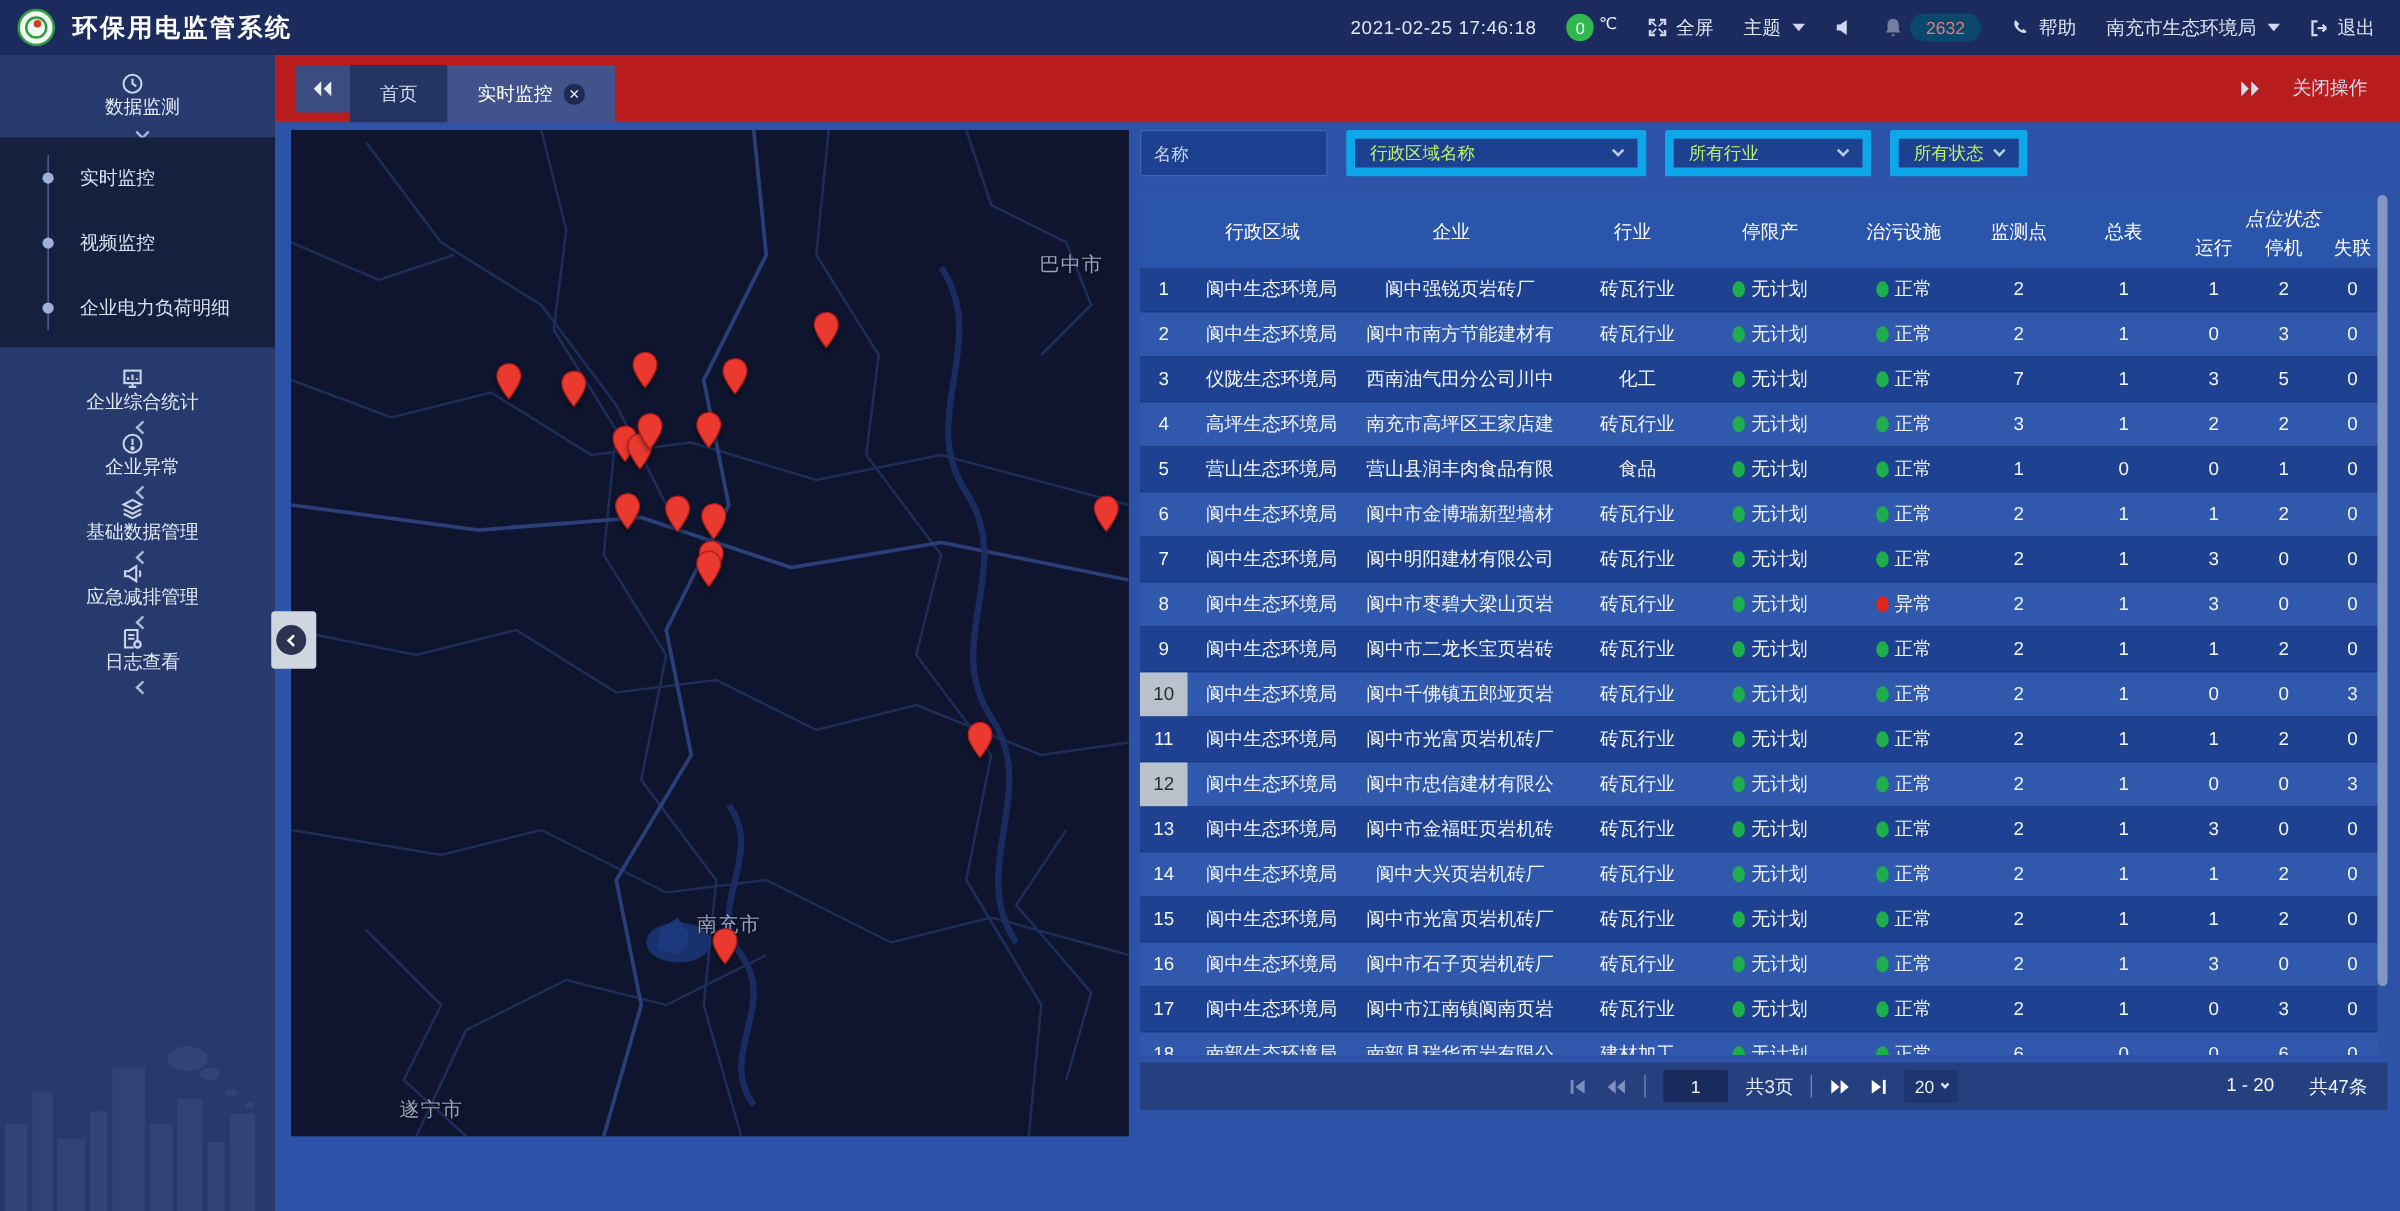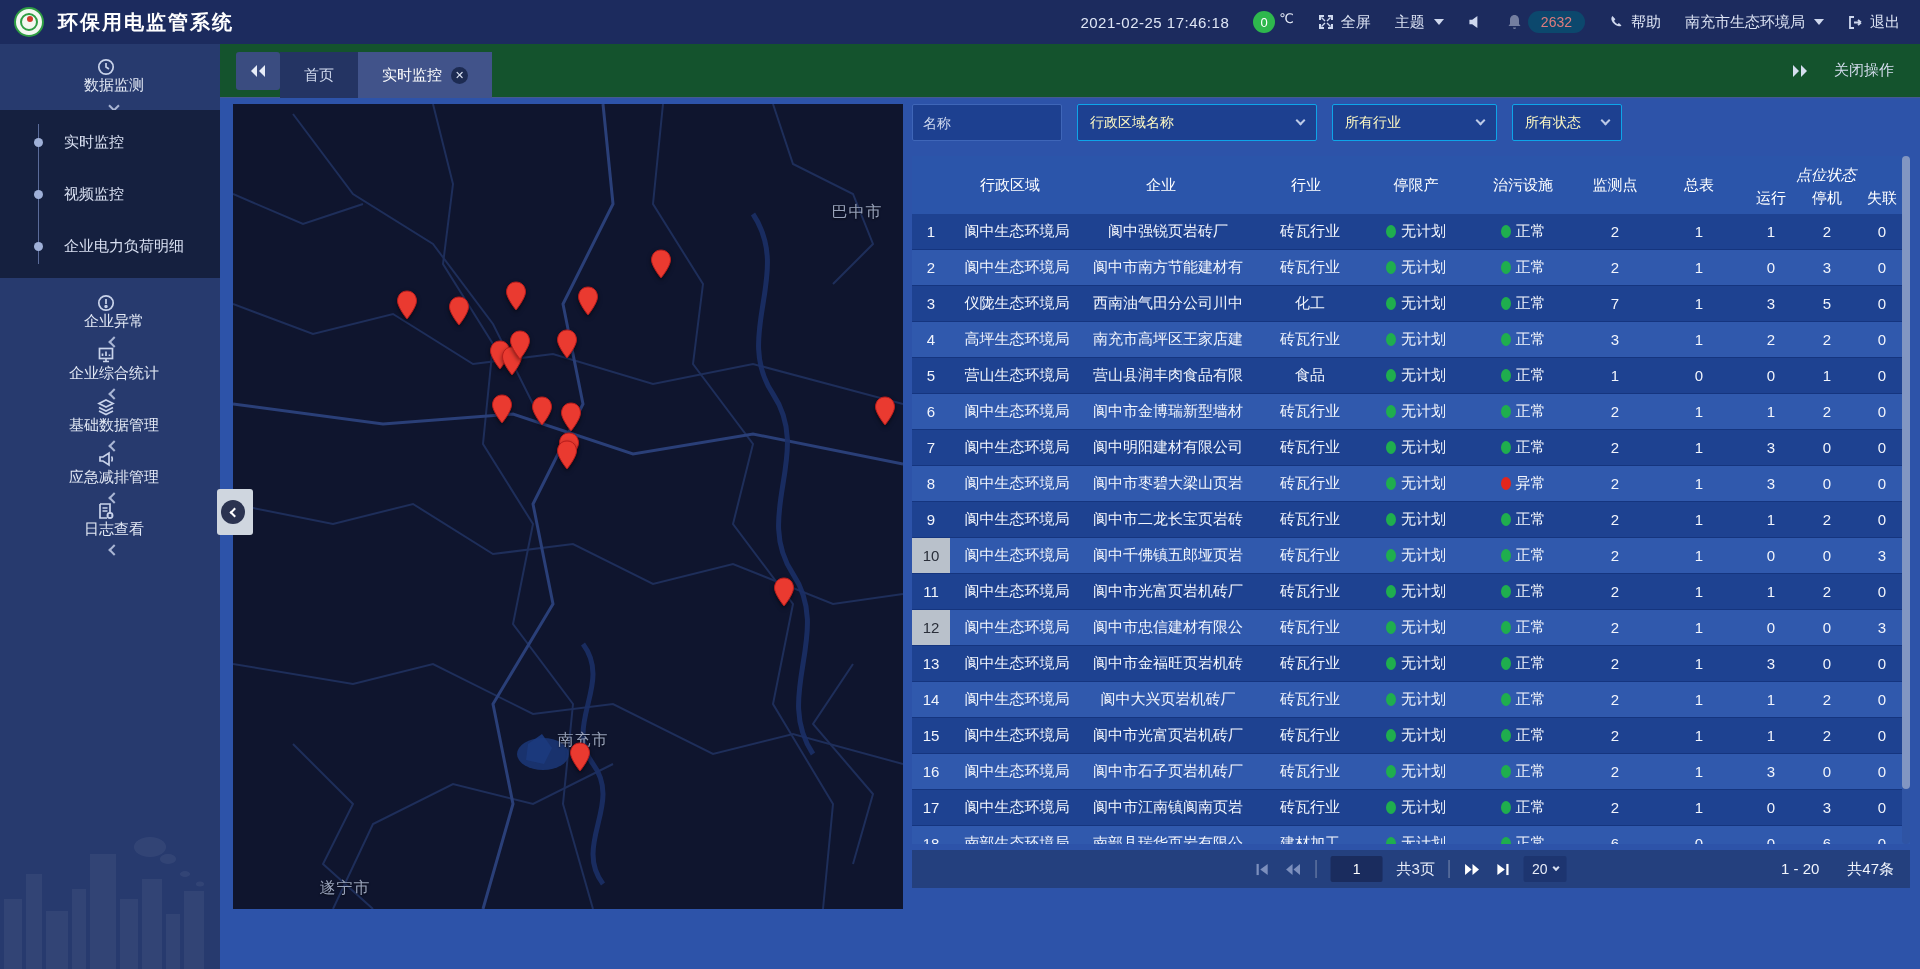--- a/index.html
+++ b/index.html
@@ -50,21 +50,21 @@
     font-size:15px; position:relative; cursor:pointer; }
   .sub-item::before { content:""; position:absolute; left:34px; width:9px; height:9px; border-radius:50%;
     background:#9fb0d8; }
   .menu-gap { height:16px; }
   .skyline { position:absolute; bottom:0; left:0; width:220px; opacity:.9; }
 
   
   .main-col { flex:1; display:flex; flex-direction:column; background:#0f1833; }
 
   
-  .tabbar { height:54px; background:#14532d; display:flex; align-items:stretch; border-bottom:1px solid #46598f; }
+  .tabbar { height:54px; background:#b91c1c; display:flex; align-items:stretch; border-bottom:1px solid #46598f; }
   .tab-scroll-left { width:44px; margin:8px 0 0 16px; height:38px; background:#3a4c80; border-radius:3px;
     display:flex; align-items:center; justify-content:center; color:#e8edf8; cursor:pointer; }
   .tab { display:flex; align-items:center; gap:9px; padding:0 24px; font-size:15px; color:#cfd8ec;
     margin-top:8px; height:46px; cursor:pointer; }
   .tab.home { background:#243463; }
   .tab.active { background:#41538a; color:#ffffff; }
   .tab-close { width:17px; height:17px; border-radius:50%; background:#1d2b52; color:#dfe6f5; font-size:11px;
     display:flex; align-items:center; justify-content:center; cursor:pointer; }
   .tabbar-right { margin-left:auto; display:flex; align-items:center; gap:26px; padding-right:26px;
     color:#d6deef; font-size:15px; }
@@ -91,21 +91,21 @@
     align-items:center; justify-content:center; }
   .map-handle .hchev { width:7px; height:7px; border-left:2.5px solid #fff; border-bottom:2.5px solid #fff;
     transform:rotate(45deg); margin-left:3px; }
 
   
   .panel { flex:1; display:flex; flex-direction:column; position:relative; min-width:0; }
   .filters { height:44px; display:flex; gap:15px; margin-bottom:8px; align-items:flex-start; }
   .f-input { width:150px; height:37px; background:#1d4090; border:1px solid #3f66b8; border-radius:2px;
     color:#fff; font-size:14px; padding:0 10px; outline:none; font-family:inherit; }
   .f-input::placeholder { color:#ccd7ee; }
-  .f-select { height:37px; background:#1d4090; border:1px solid #0ea5e9; border-radius:2px; color:#fef9c3;
+  .f-select { height:37px; background:#1d4090; border:7px solid #0ea5e9; border-radius:2px; color:#bef264;
     font-size:14px; display:flex; align-items:center; justify-content:space-between; padding:0 12px; cursor:pointer; }
   .f-select .chev { width:7px; height:7px; border-color:#bcc9e6; }
   .w-region { width:240px; } .w-industry { width:165px; } .w-status { width:110px; }
 
   .tgrid { display:grid; grid-template-columns:38px 120px 182px 108px 112px 102px 82px 86px 58px 54px 56px; }
   .thead { background:#2b55aa; color:#fff; font-size:15px; height:58px; align-items:center; }
   .th { grid-row:1 / 3; text-align:center; }
   .thead { grid-template-rows:29px 29px; }
   .th-group { grid-column:9 / 12; grid-row:1; text-align:center; font-style:italic; padding-top:10px; }
   .th-sub { grid-row:2; text-align:center; padding-bottom:6px; align-self:end; }
@@ -233,36 +233,36 @@
         <span>视频监控</span>
       </div>
       <div class="sub-item">
         <span>企业电力负荷明细</span>
       </div>
     </div>
     <div class="menu-gap"></div>
     <div class="menu-item">
       <span class="mi-icon">
         <svg width="18" height="18" viewBox="0 0 18 18" fill="none" stroke="currentColor" stroke-width="1.7">
+          <rect x="2.5" y="2.5" width="13" height="10"></rect>
+            <path d="M5.5 10 V7.5 M9 10 V5.5 M12.5 10 V8.5 M9 13 V15.5 M6 15.5 H12"></path>
+        </svg>
+      </span>
+      <span class="mi-label">企业综合统计</span>
+      <span class="chev left"></span>
+    </div>
+    <div class="menu-item">
+      <span class="mi-icon">
+        <svg width="18" height="18" viewBox="0 0 18 18" fill="none" stroke="currentColor" stroke-width="1.7">
           <circle cx="9" cy="9" r="7.2"></circle>
             <path d="M9 5 V10"></path>
             <circle cx="9" cy="12.6" r="0.9" fill="currentColor"></circle>
         </svg>
       </span>
       <span class="mi-label">企业异常</span>
-      <span class="chev left"></span>
-    </div>
-    <div class="menu-item">
-      <span class="mi-icon">
-        <svg width="18" height="18" viewBox="0 0 18 18" fill="none" stroke="currentColor" stroke-width="1.7">
-          <rect x="2.5" y="2.5" width="13" height="10"></rect>
-            <path d="M5.5 10 V7.5 M9 10 V5.5 M12.5 10 V8.5 M9 13 V15.5 M6 15.5 H12"></path>
-        </svg>
-      </span>
-      <span class="mi-label">企业综合统计</span>
       <span class="chev left"></span>
     </div>
     <div class="menu-item">
       <span class="mi-icon">
         <svg width="18" height="18" viewBox="0 0 18 18" fill="none" stroke="currentColor" stroke-width="1.7">
           <path d="M9 2 L16 5.5 L9 9 L2 5.5 Z"></path>
             <path d="M2 9.5 L9 13 L16 9.5"></path>
             <path d="M2 13 L9 16.5 L16 13"></path>
         </svg>
       </span>

